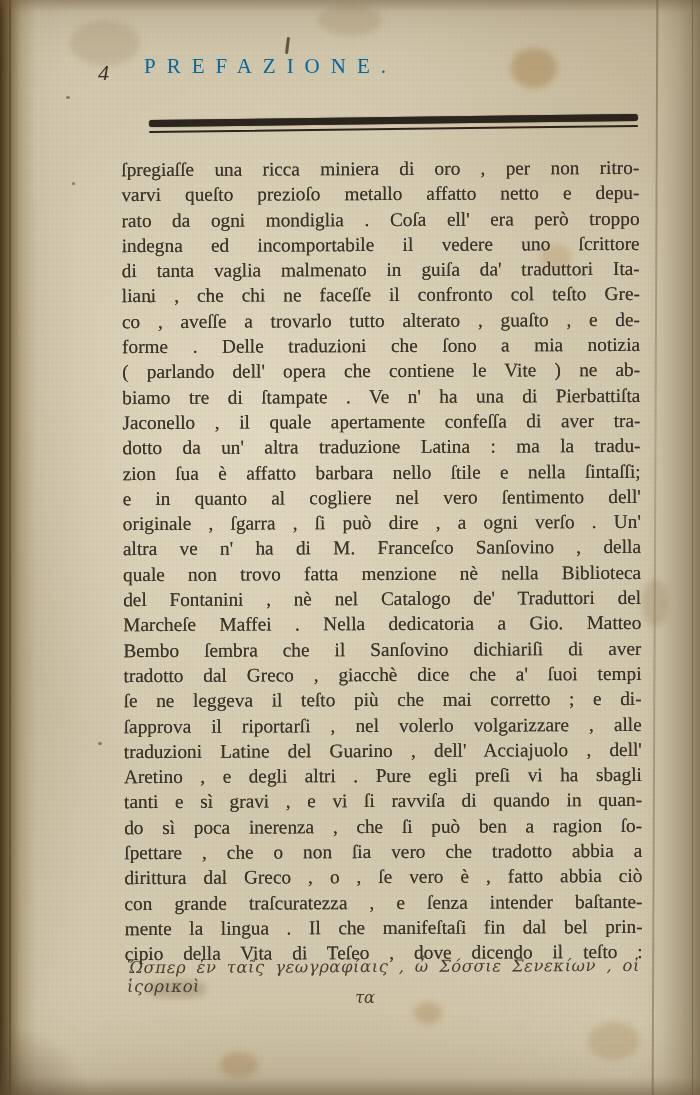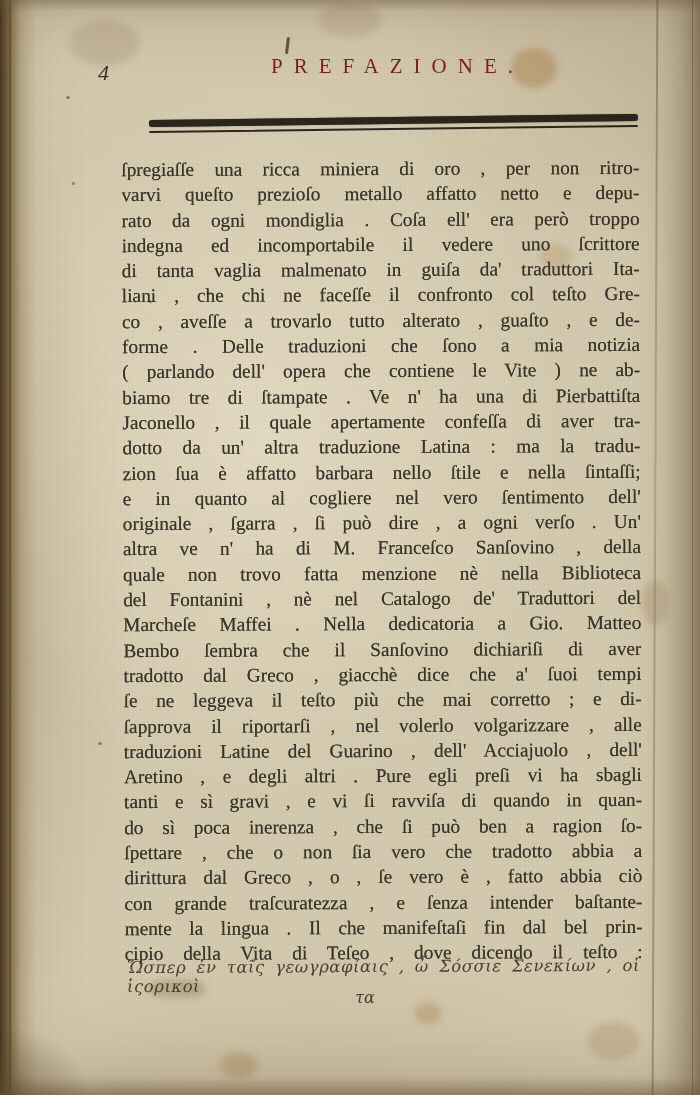--- a/index.html
+++ b/index.html
@@ -66,22 +66,22 @@
   .speck{position:absolute;border-radius:50%;pointer-events:none;background:rgba(74,60,40,.55);}
   .p1{left:66px;top:96px;width:4px;height:3px;}
   .p2{left:72px;top:182px;width:3px;height:3px;}
   .p3{left:148px;top:300px;width:4px;height:3px;transform:rotate(30deg);}
   .p4{left:206px;top:292px;width:5px;height:3px;}
   .p5{left:98px;top:742px;width:4px;height:3px;}
   .ink-mark{position:absolute;left:286px;top:37px;width:3px;height:17px;border-radius:2px;
     background:#4e4129;opacity:.85;transform:rotate(7deg);pointer-events:none;}
   
   .page-number{position:absolute;left:98px;top:60px;font-size:22px;font-style:italic;}
-  .title{position:absolute;left:133px;top:54px;width:518px;text-align:center;
-    font-size:21px;letter-spacing:11px;text-indent:11px;color:#7f1d1d;}
+  .title{position:absolute;left:133px;top:54px;width:518px;text-align:left;
+    font-size:21px;letter-spacing:11px;text-indent:11px;color:#0369a1;}
   .rule{position:absolute;left:149px;top:117px;width:489px;transform:rotate(-.7deg);}
   .rule-bar1{height:7px;background:var(--rule);border-radius:3px/3px;
     box-shadow:0 0 1px rgba(43,37,29,.9);}
   .rule-bar2{height:2px;background:var(--rule);margin-top:4px;border-radius:1px;}
   
   .text-block{position:absolute;left:123px;top:156px;width:518px;
     font-size:19.3px;transform:rotate(-.25deg);}
   .line{height:25.3px;line-height:25.3px;text-align:justify;text-align-last:justify;
     overflow:hidden;text-shadow:0 0 .5px rgba(58,48,35,.75);}
   .greek{position:absolute;left:127px;top:957px;width:513px;

